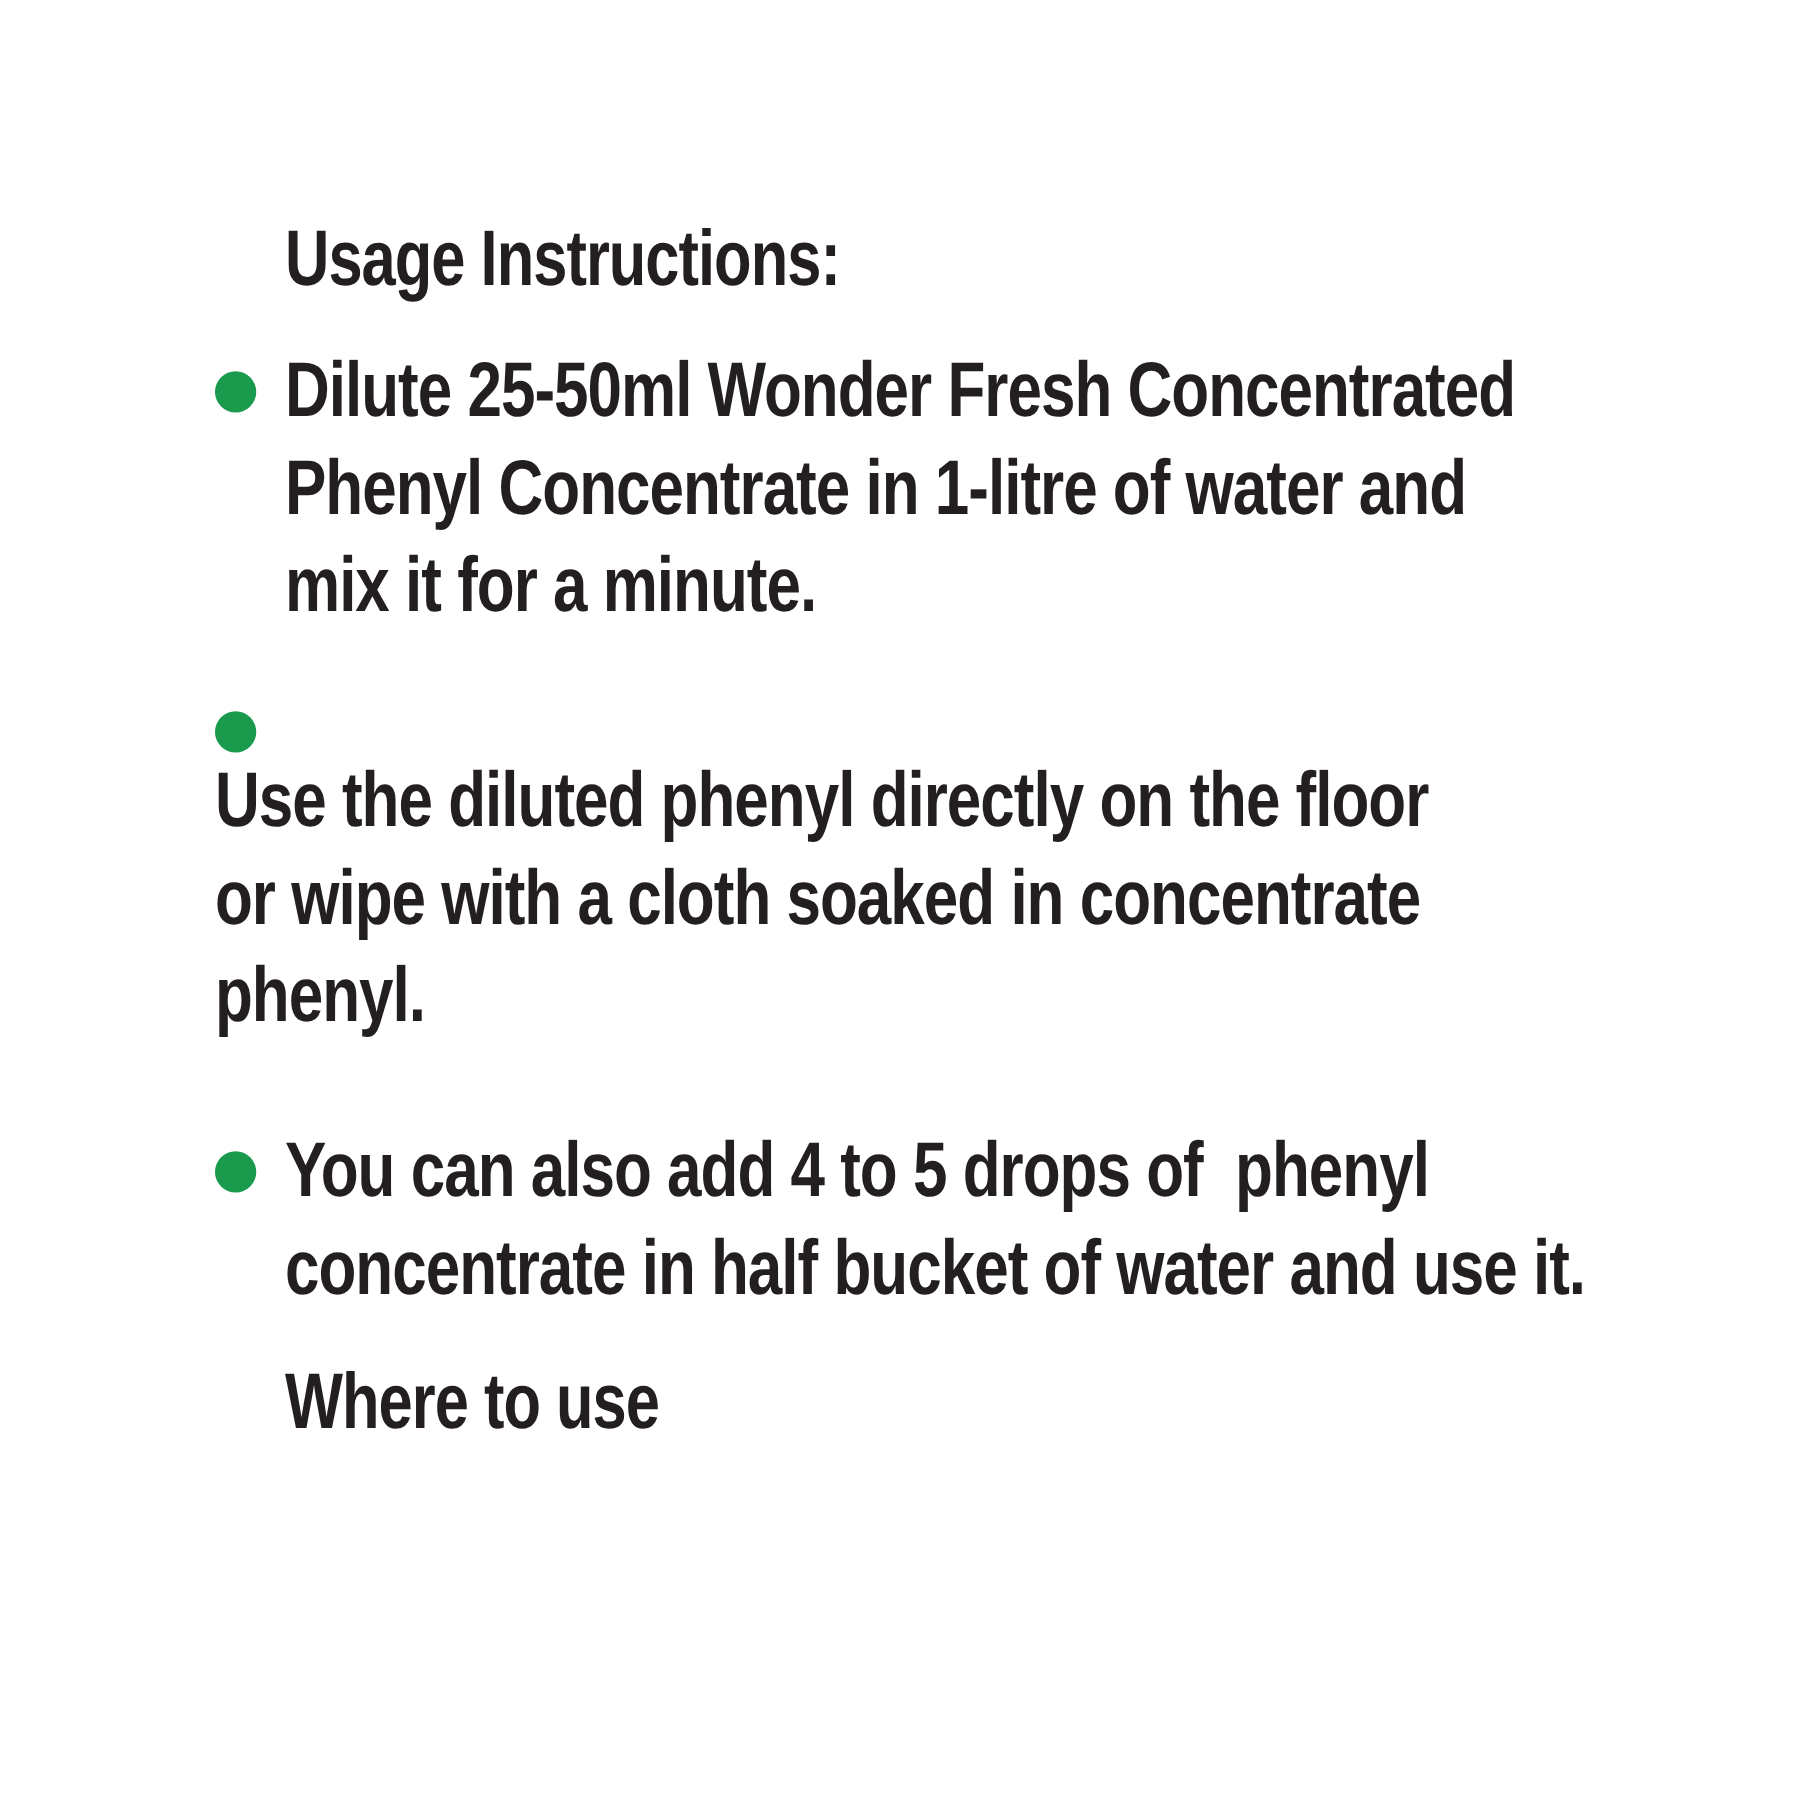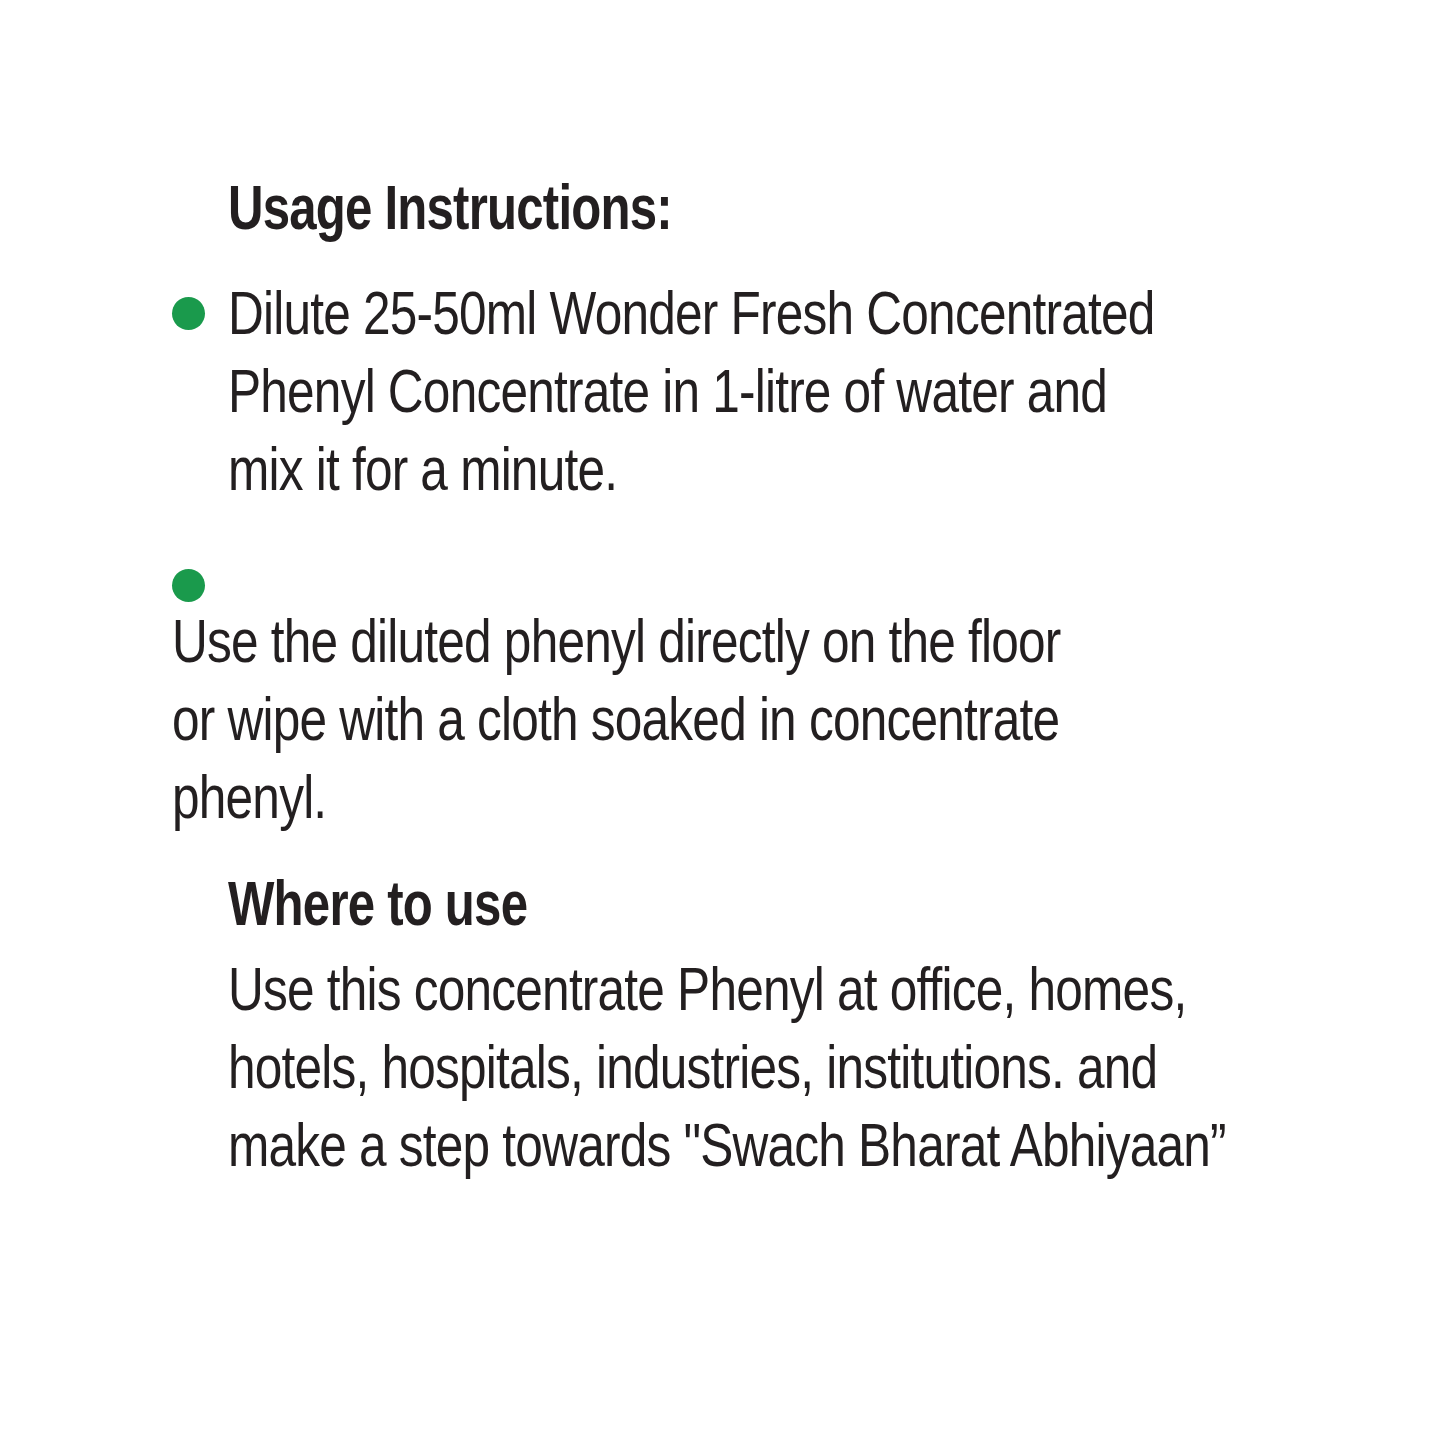--- a/index.html
+++ b/index.html
@@ -38,20 +38,21 @@
     letter-spacing: -1px;
     transform: scaleX(0.78);
     transform-origin: left top;
   }
   .indent {
     margin-left: 56px;
   }
   .bullet-row {
     display: flex;
     align-items: flex-start;
+    font-weight: bold;
   }
   .bullet-col {
     width: 56px;
     flex: 0 0 56px;
   }
   .dot {
     width: 33px;
     height: 33px;
     border-radius: 50%;
     background: #1a9a4c;
@@ -89,23 +90,27 @@
       <div class="bullet-col">
         <div class="dot"></div>
       </div>
       <div class="bullet-text">
         <div class="line">Use the diluted phenyl directly on the floor</div>
         <div class="line">or wipe with a cloth soaked in concentrate</div>
         <div class="line">phenyl.</div>
       </div>
     </div>
 
+    <div class="bullet-row mt-b3">
+      <div class="bullet-col">
+        <div class="dot"></div>
+      </div>
+      <div class="bullet-text">
+        <div class="line">You can also add 4 to 5 drops of  phenyl</div>
+        <div class="line">concentrate in half bucket of water and use it.</div>
+      </div>
+    </div>
 
     <div class="heading indent mt-h2">Where to use</div>
 
-    <div class="indent mt-para">
-      <div class="line">Use this concentrate Phenyl at office, homes,</div>
-      <div class="line">hotels, hospitals, industries, institutions. and</div>
-      <div class="line">make a step towards "Swach Bharat Abhiyaan”</div>
-    </div>
 
   </div>
 </div>
 
 </body></html>

